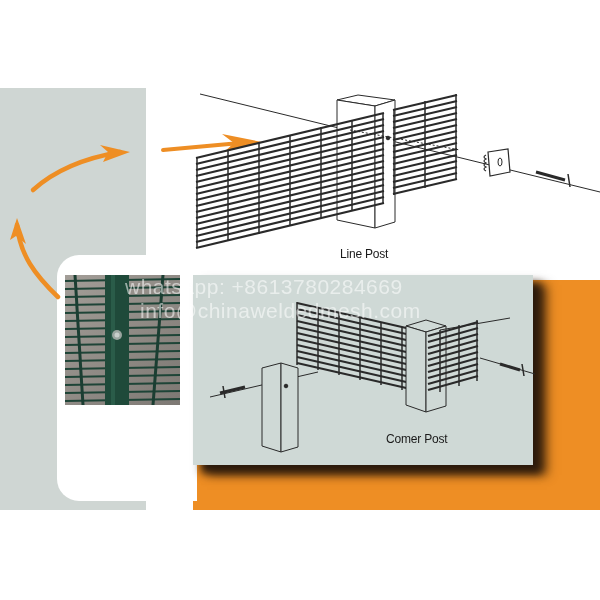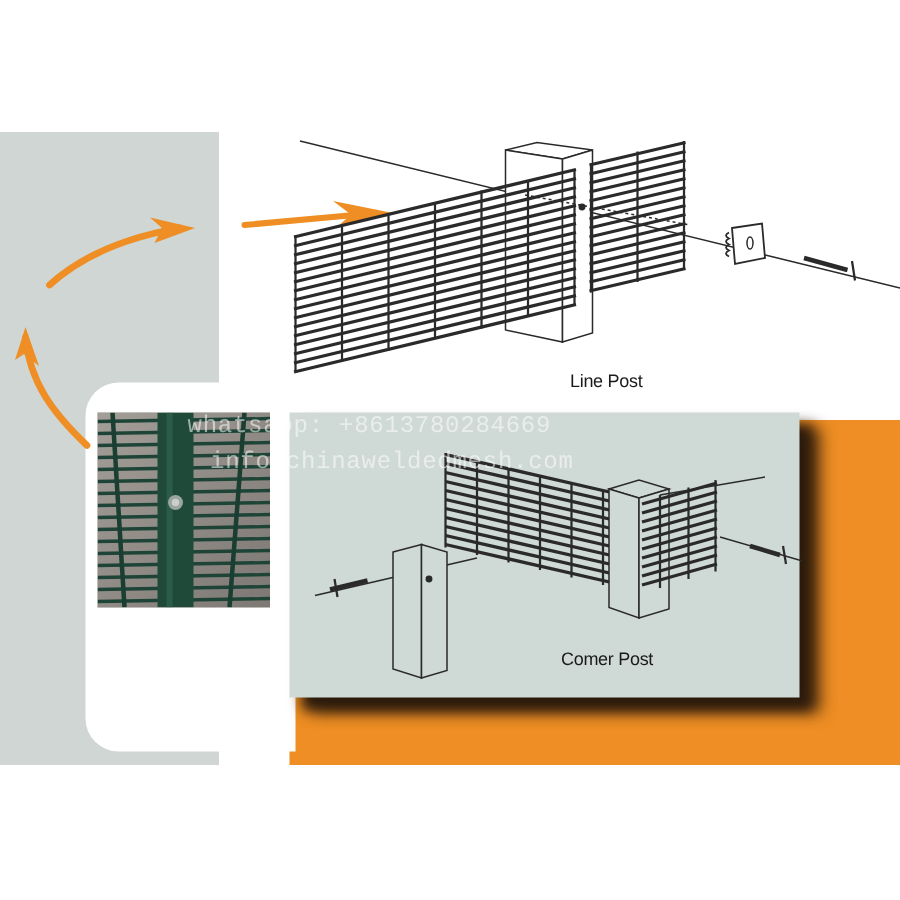--- a/index.html
+++ b/index.html
@@ -4,21 +4,21 @@
   <style>
     html, body { margin:0; padding:0; }
     body { width:600px; height:600px; background:#ffffff; position:relative; overflow:hidden; font-family:"Liberation Sans", sans-serif; }
     .abs { position:absolute; }
     .grey-panel { left:0; top:88px; width:146px; height:422px; background:#cfd6d3; }
     .white-card { left:57px; top:255px; width:140px; height:246px; background:#ffffff; border-radius:22px 0 0 22px; }
     .photo { left:65px; top:275px; width:115px; height:130px; overflow:hidden; background:#8e8a86; }
     .orange-block { left:193px; top:280px; width:407px; height:230px; background:#ee8e24; }
     .corner-panel { left:193px; top:275px; width:340px; height:190px; background:#cfd9d6; box-shadow: 8px 8px 8px #2b1a0c, 14px 10px 10px rgba(43,26,12,0.7); }
     .label { font-size:12px; color:#1a1a1a; letter-spacing:-0.2px; }
-    .watermark { color:rgba(255,255,255,0.55); font-size:16px; letter-spacing:0.5px; white-space:nowrap; font-family:Liberation Mono, monospace; }
+    .watermark { color:rgba(255,255,255,0.55); font-size:21px; letter-spacing:0.5px; white-space:nowrap; font-family:Liberation Sans, sans-serif; }
     svg { display:block; }
   </style>
 </head>
 <body>
 
 <div class="abs grey-panel"></div>
 
 <div class="abs orange-block"></div>
 
 <div class="abs white-card"></div>
@@ -208,17 +208,17 @@
       <line x1="477" y1="320" x2="477" y2="381"></line>
     </g>
 
     <line x1="440" y1="330" x2="510" y2="318" stroke-width="1"></line>
     <line x1="480" y1="358" x2="535" y2="374" stroke-width="1"></line>
     <line x1="500" y1="364" x2="520" y2="370" stroke-width="3"></line>
     <line x1="522" y1="364" x2="524" y2="376" stroke-width="1.5"></line>
   </g>
 </svg>
 
-<div class="abs label" style="left:340px;top:247px;margin-left:40px;">Line Post</div>
-<div class="abs label" style="left:374px;top:432px;">Comer Post</div>
+<div class="abs label" style="left:340px;top:247px;">Line Post</div>
+<div class="abs label" style="left:386px;top:432px;">Comer Post</div>
 
 <div class="abs watermark" style="left:125px;top:275px;">whatsapp:  +8613780284669</div>
 <div class="abs watermark" style="left:140px;top:299px;">info@chinaweldedmesh.com</div>
 
 </body></html>

